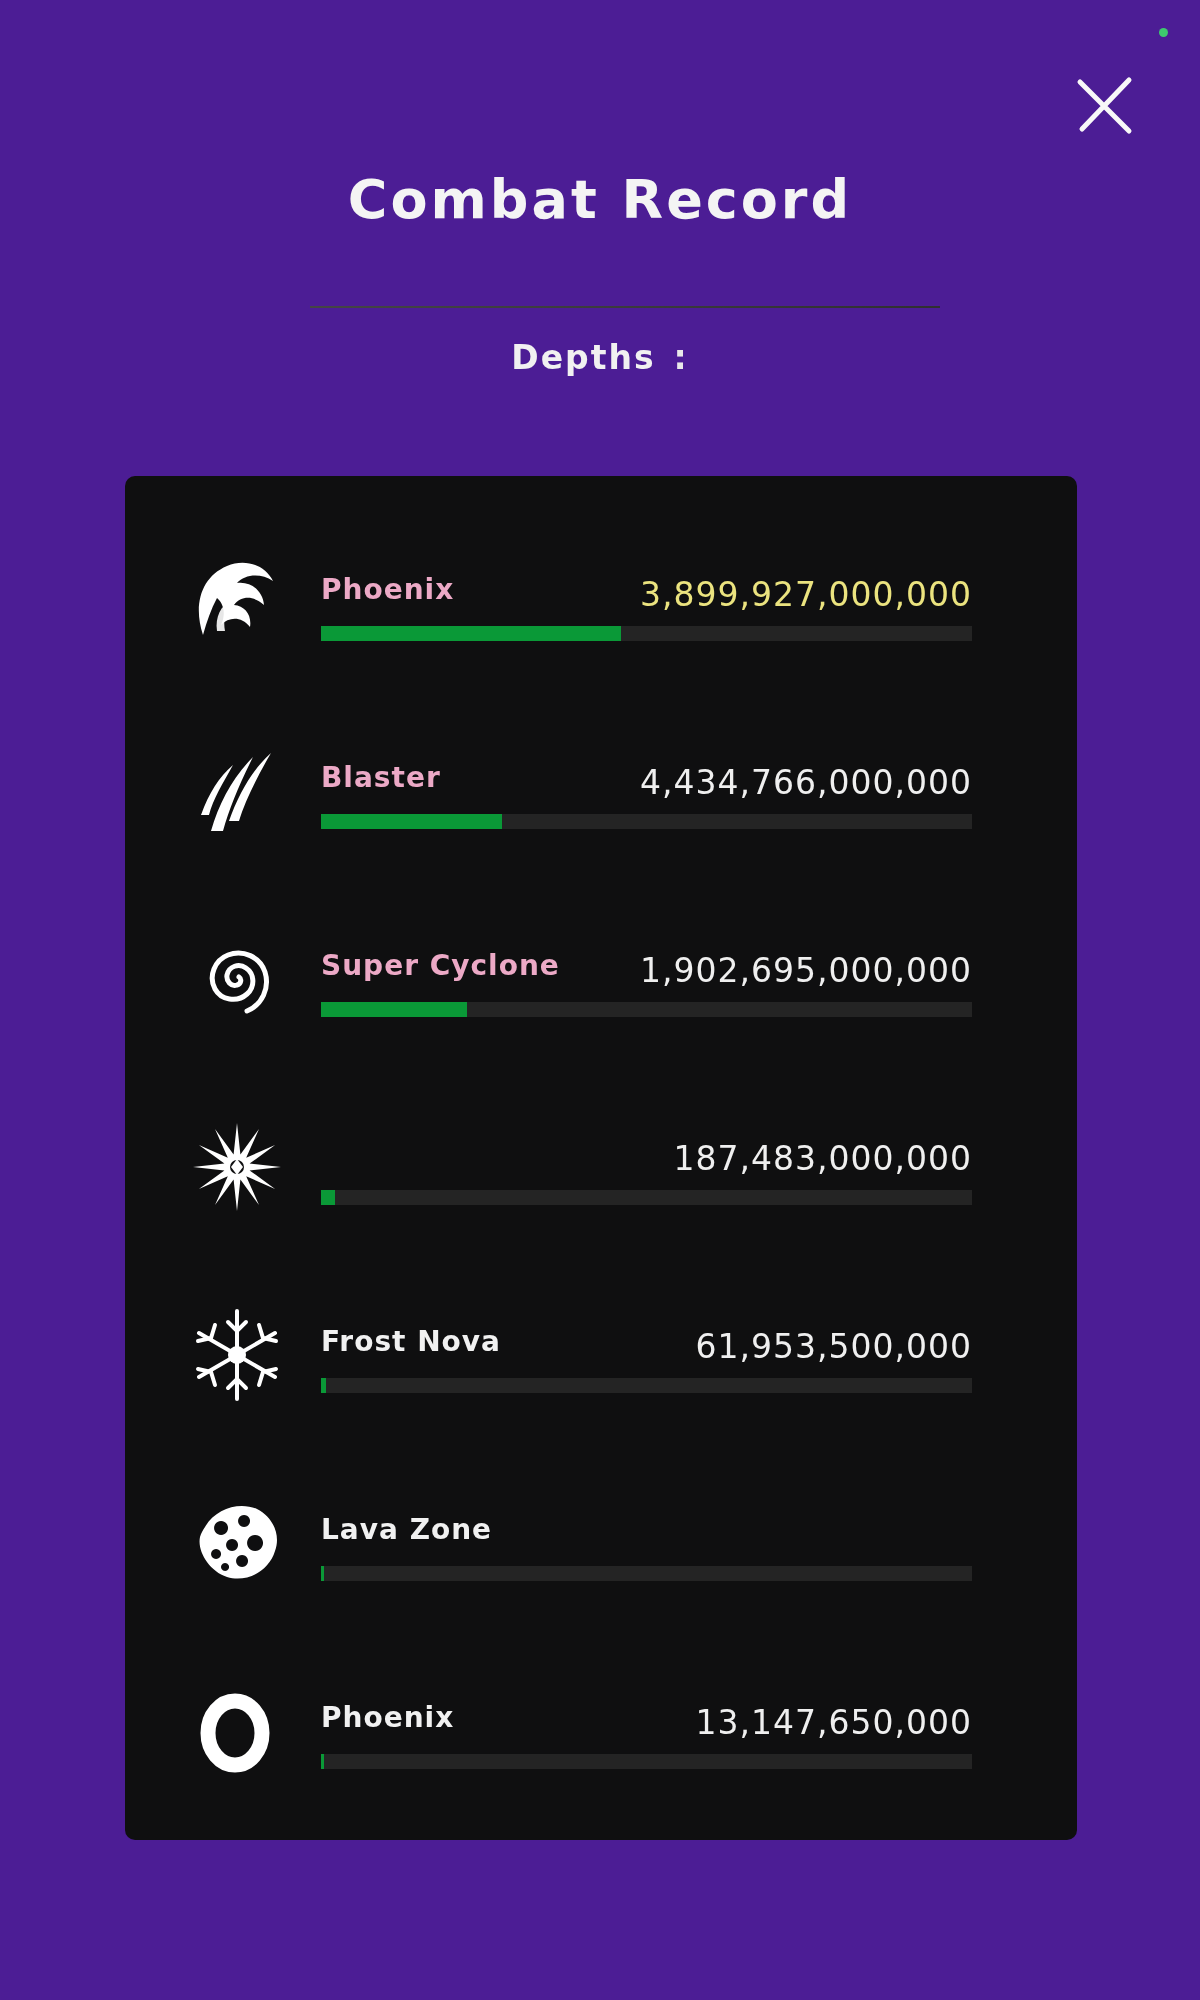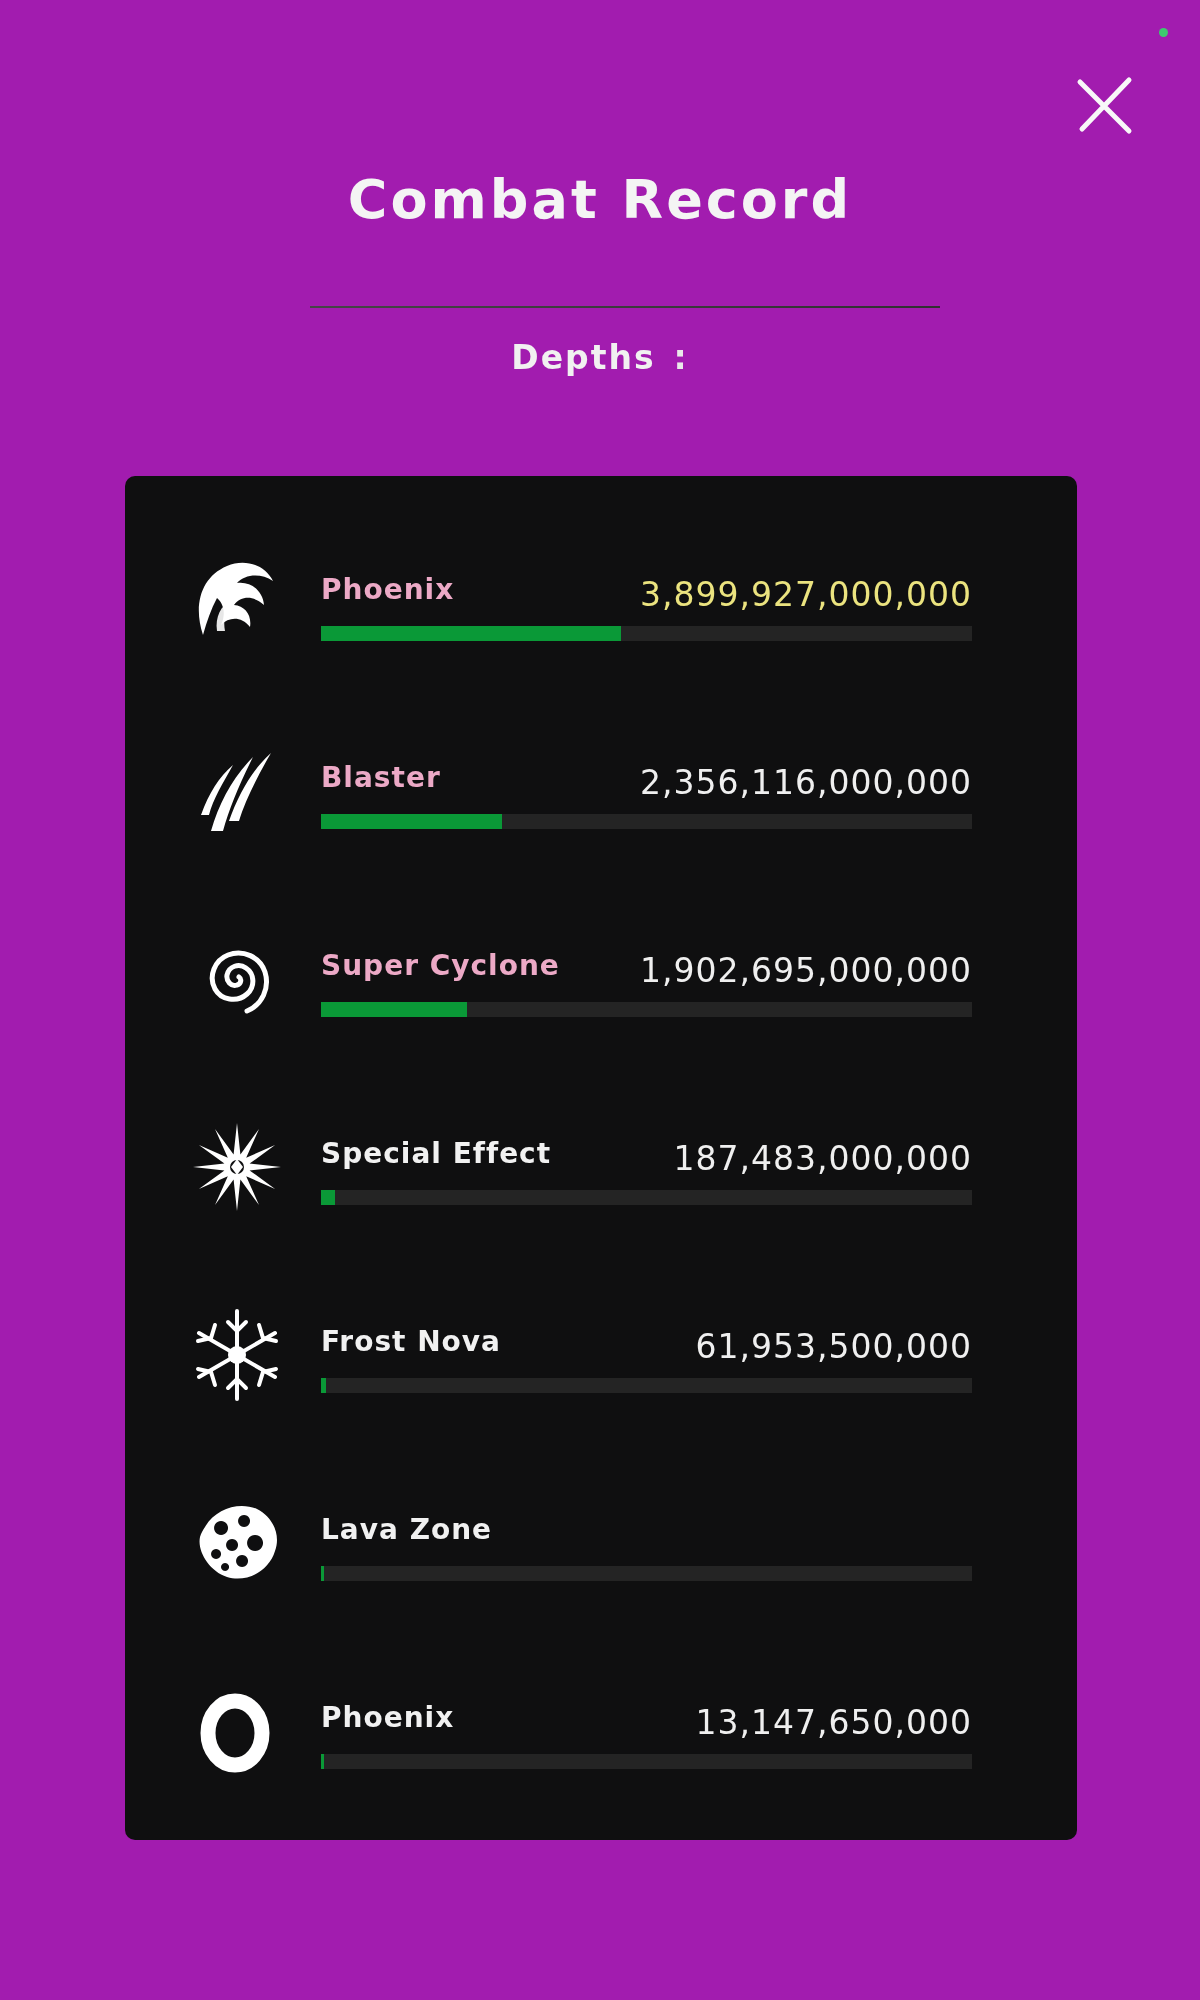--- a/index.html
+++ b/index.html
@@ -1,19 +1,19 @@
 <!DOCTYPE html>
 <html><head>
 <meta charset="utf-8">
 <style>
   html,body{margin:0;padding:0;background:#000;}
   .screen{
     position:relative;
     width:1200px;height:2000px;
-    background:#a21caf;
+    background:#4c1d95;
     overflow:hidden;
     font-family:"DejaVu Sans", sans-serif;
     color:#f1f1f1;
   }
   
   .status-dot{
     position:absolute;left:1159px;top:28px;
     width:9px;height:9px;border-radius:50%;
     background:#3ec96e;
   }
@@ -124,21 +124,21 @@
 
     <div class="row" style="top:269px;">
       <div class="skill-icon">
         <svg viewBox="0 0 100 100" fill="#fff">
           <path d="M24 90 C32 62 46 36 66 16 C52 44 42 68 36 90 Z"></path>
           <path d="M42 80 C52 52 66 28 84 12 C70 36 58 60 52 80 Z"></path>
           <path d="M14 74 C22 52 32 36 46 24 C36 42 26 58 22 74 Z"></path>
         </svg>
       </div>
       <div class="skill-name pink">Blaster</div>
-      <div class="skill-value">2,356,116,000,000</div>
+      <div class="skill-value">4,434,766,000,000</div>
       <div class="bar-track">
         <div class="bar-fill" style="width: 27.84%;"></div>
       </div>
     </div>
 
     <div class="row" style="top:457px;">
       <div class="skill-icon">
         <svg viewBox="0 0 100 100" fill="none" stroke="#fff" stroke-width="5" stroke-linecap="round">
           <path d="M52 48 c3 2 2 7 -2 8 c-6 2 -11 -4 -10 -10 c2 -9 12 -12 19 -7 c9 6 9 19 1 26 c-10 9 -26 6 -32 -5 c-7 -13 0 -29 13 -34 c15 -6 32 2 37 17 c5 16 -3 33 -18 39"></path>
         </svg>
@@ -151,21 +151,20 @@
     </div>
 
     <div class="row" style="top:645px;">
       <div class="skill-icon">
         <svg viewBox="0 0 100 100" fill="#fff">
           <polygon points="94,50 62.6,53.4 88.1,72 59.2,59.2 72,88.1 53.4,62.6 50,94 46.6,62.6 28,88.1 40.8,59.2 11.9,72 37.4,53.4 6,50 37.4,46.6 11.9,28 40.8,40.8 28,11.9 46.6,37.4 50,6 53.4,37.4 72,11.9 59.2,40.8 88.1,28 62.6,46.6"></polygon>
           <circle cx="50" cy="50" r="7" fill="#0f0f10"></circle>
           <polygon points="50,42 56,50 50,58 44,50"></polygon>
         </svg>
       </div>
-      <div class="skill-name">Special Effect</div>
       <div class="skill-value">187,483,000,000</div>
       <div class="bar-track">
         <div class="bar-fill" style="width: 2.22%;"></div>
       </div>
     </div>
 
     <div class="row" style="top:833px;">
       <div class="skill-icon">
         <svg viewBox="0 0 100 100" fill="none" stroke="#fff" stroke-width="4" stroke-linecap="round">
           <line x1="50" y1="6" x2="50" y2="94"></line>

